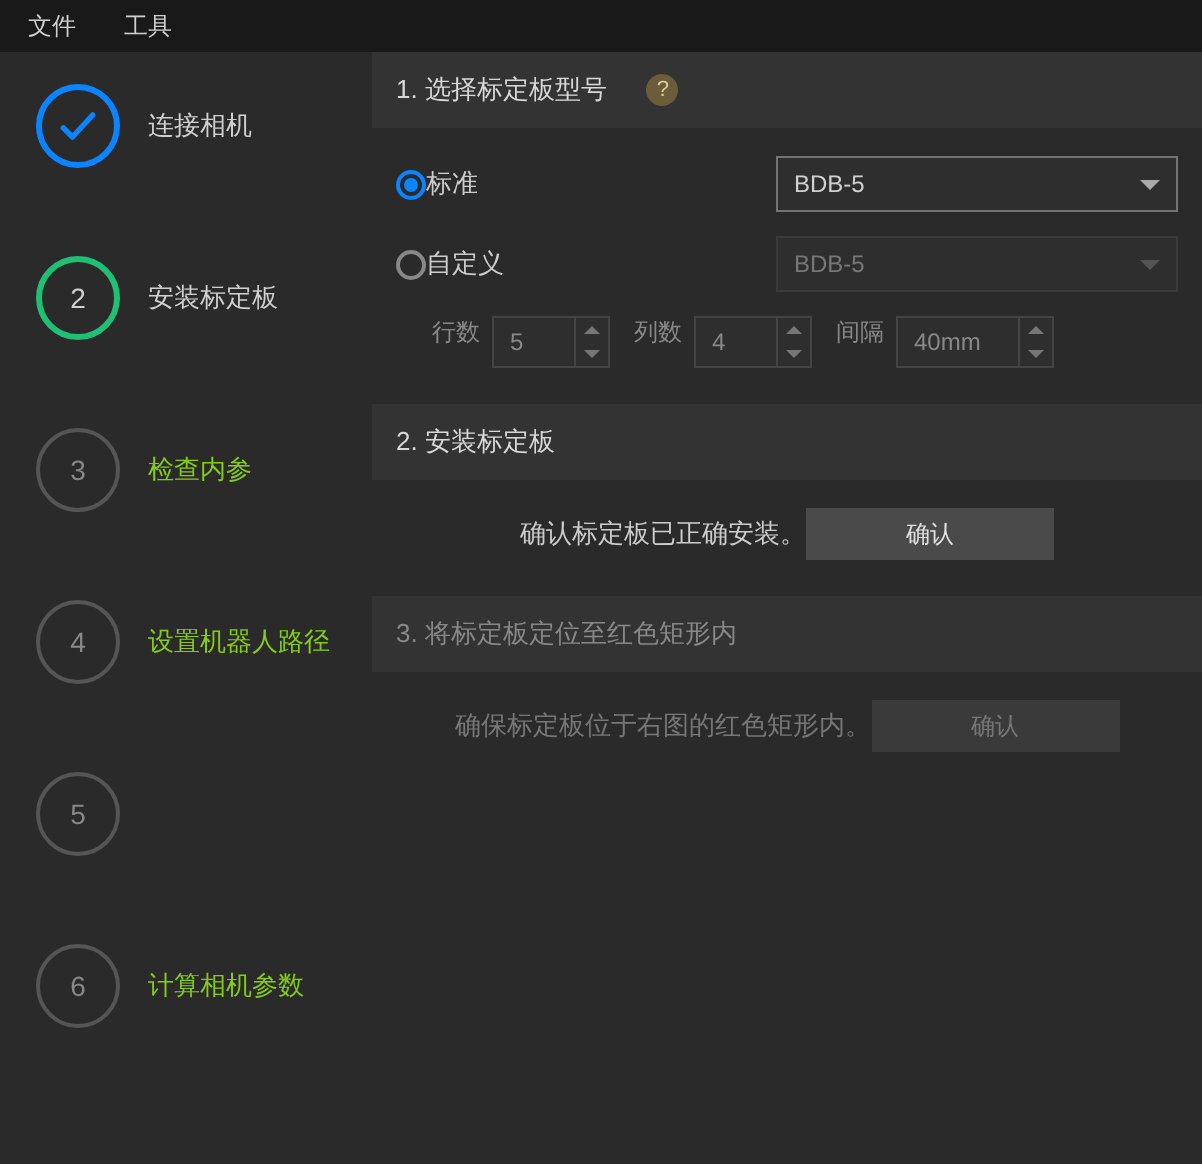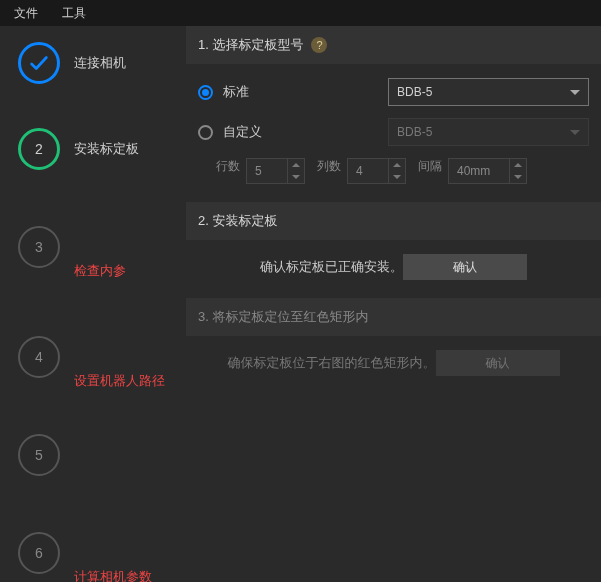--- a/index.html
+++ b/index.html
@@ -54,37 +54,37 @@
   .step-circle.done svg { width: 22px; height: 22px; }
   .step-circle.current {
     border: 3px solid #1fbf75;
     color: #d0d0d0;
   }
   .step-circle.pending {
     border: 2px solid #555;
     color: #888;
   }
   .step-label { color: #d0d0d0; font-size: 13px; }
-  .step.pending .step-label { color: #ef4444; margin-top: 48px; }
+  .step.pending .step-label { color: #84cc16; }
 
   .content {
     flex: 1;
     background: #2a2a2a;
     display: flex;
     flex-direction: column;
     overflow: hidden;
   }
   .section-header {
     background: #333333;
     padding: 10px 12px;
     font-size: 13px;
     color: #d8d8d8;
     display: flex;
     align-items: center;
-    gap: 8px;
+    gap: 20px;
   }
   .section-header.dim { color: #888; }
   .help-badge {
     width: 16px; height: 16px;
     border-radius: 50%;
     background: #6b5d3a;
     color: #e0cf9a;
     display: inline-flex; align-items: center; justify-content: center;
     font-size: 11px;
   }
@@ -93,21 +93,21 @@
     padding: 14px 12px 18px 12px;
   }
   .panel.dim { color: #777; }
   .row {
     display: flex;
     align-items: center;
     gap: 10px;
     margin-bottom: 12px;
   }
   .radio-wrap {
-    display: flex; align-items: center; gap: 10px;
+    display: flex; align-items: center; gap: 0;
     width: 180px;
   }
   .radio {
     width: 15px; height: 15px;
     border-radius: 50%;
     border: 2px solid #888;
     display: inline-flex; align-items: center; justify-content: center;
     flex-shrink: 0;
   }
   .radio.checked { border-color: #0a84ff; }

